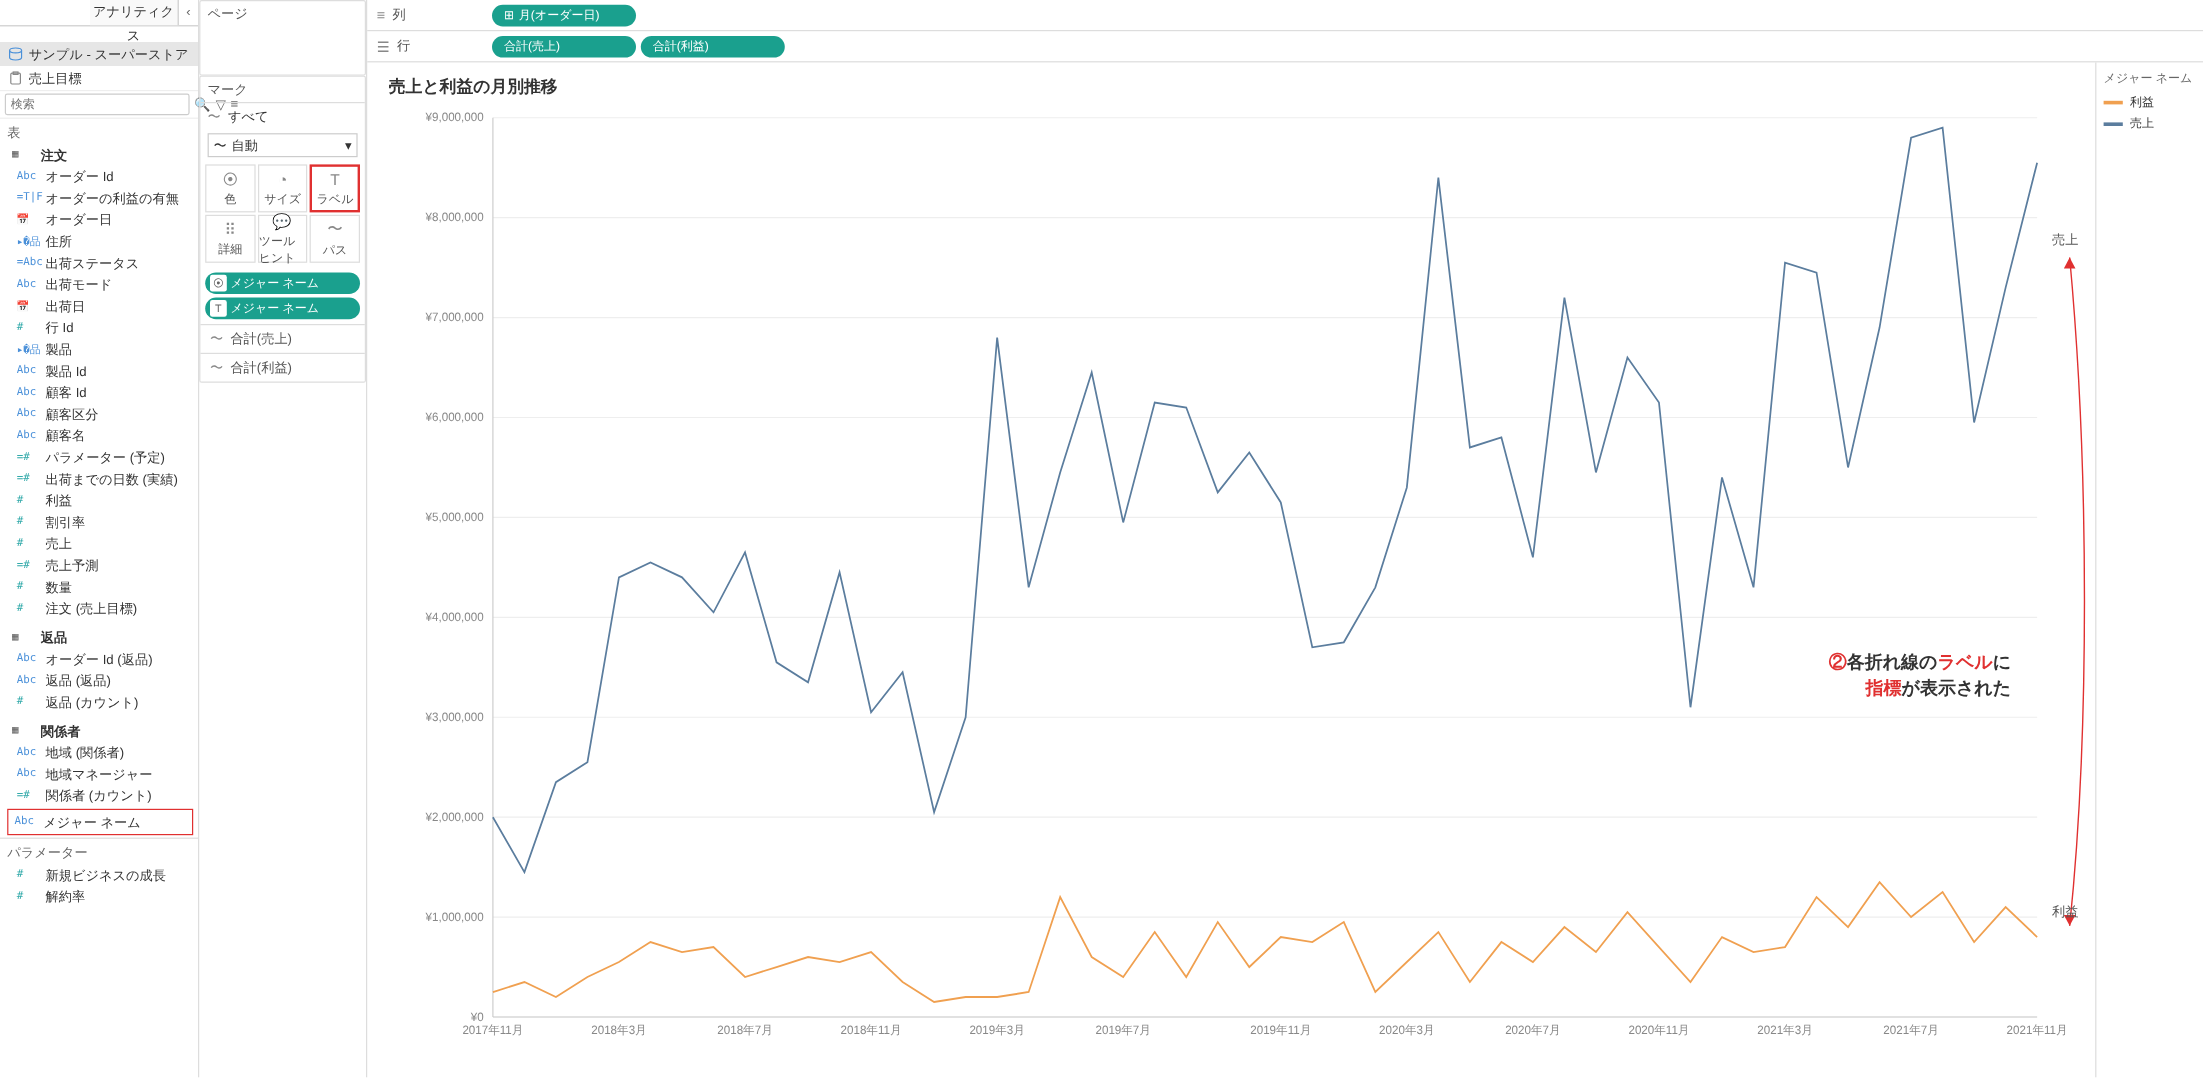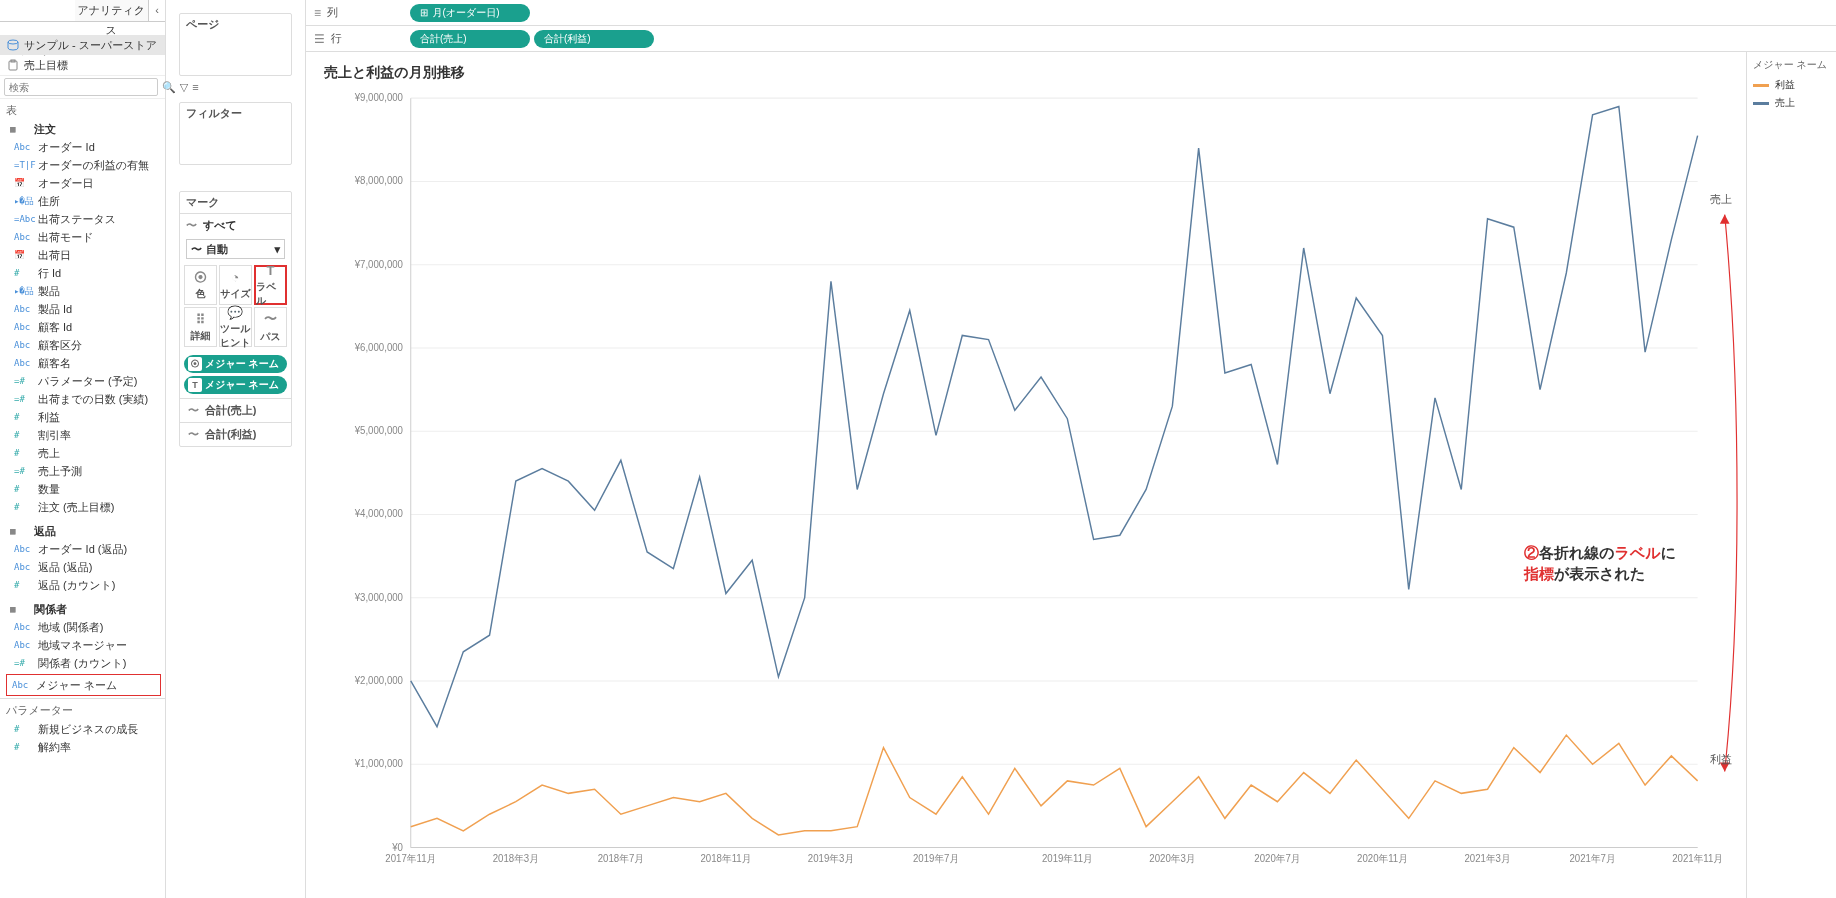--- a/index.html
+++ b/index.html
@@ -28,21 +28,21 @@
 .tree-item .fico.num { color:#3aa; }
 .tree-item .fico.date { color:#4a90d9; }
 .tree-item .fico.bool { color:#4a90d9; }
 .tree-item .fico.geo { color:#4a90d9; }
 .tree-item .fico.set { color:#666; }
 .measure-name-box { border:1.5px solid #e03030; padding:1px; margin:2px 4px 2px 6px;}
 .param-header { border-top:1px solid #ddd; padding:4px 6px 2px; color:#666; font-size:11px; }
 
 
 .mid-pane { width: 140px; border-right:1px solid #ddd; display:flex; flex-direction:column; }
-.card { border:1px solid #ddd; margin:13px; border-radius:2px;font-weight:bold; }
+.card { border:1px solid #ddd; margin:0; border-radius:2px; }
 .card-title { padding:3px 6px; font-size:11px; color:#555;}
 .card-body { min-height:40px; padding:4px; }
 .marks-sub { border-top:1px solid #ddd; }
 .marks-type-row { display:flex; align-items:center; padding:4px 6px; gap:6px; }
 .marks-type-row .line-ico { color:#888;}
 .marks-dd { display:flex; align-items:center; border:1px solid #ccc; margin:2px 6px; height:20px; padding:0 4px; justify-content:space-between;}
 .marks-grid { display:grid; grid-template-columns:1fr 1fr 1fr; gap:2px; padding:4px;}
 .marks-cell { border:1px solid #ddd; height:40px; display:flex; flex-direction:column; align-items:center; justify-content:center; font-size:10px; gap:2px; color:#555; cursor:pointer; background:#fff;}
 .marks-cell.hl { border:2px solid #e03030; }
 .marks-cell .mico { font-size:13px; color:#888;}
@@ -253,24 +253,20 @@
       <div class="tree-item">
           <span class="fico num">#</span>
           <span>解約率</span>
         </div>
     </div>
   </div>
 
   <div class="mid-pane">
     <div class="card">
       <div class="card-title">ページ</div>
-      <div class="card-body"></div>
-    </div>
-    <div class="card">
-      <div class="card-title">フィルター</div>
       <div class="card-body"></div>
     </div>
     <div class="card">
       <div class="card-title">マーク</div>
       <div class="marks-sub">
         <div class="marks-type-row">
           <span class="line-ico">〜</span>
           <span>すべて</span>
         </div>
         <div class="marks-dd">
@@ -401,21 +397,21 @@
               <polygon points="-30,185 -36,193 -26,192" fill="#e03030"></polygon>
               <path d="M 1458 125 C 1475 300, 1475 520, 1458 675" stroke="#e03030" stroke-width="1.2" fill="none"></path>
               <polygon points="1458,125 1453,134 1463,134" fill="#e03030"></polygon>
               <polygon points="1458,675 1453,666 1463,666" fill="#e03030"></polygon>
             </svg>
         </div>
         <span class="end-label" style="right:14px; top:140px;">売上</span>
         <span class="end-label" style="right:14px; top:700px;">利益</span>
 
 
-        <div class="anno" style="right:70px; top:490px; text-align:left;">
+        <div class="anno" style="right:70px; top:490px; text-align:right;">
           <span class="num-circ">②</span><span>各折れ線の</span><span class="red">ラベル</span><span>に</span><br>
           <span class="red">指標</span><span>が表示された</span>
         </div>
       </div>
       <div class="legend-pane">
         <div class="legend-title">メジャー ネーム</div>
         <div class="legend-item">
             <span class="legend-sw" style="background:#f0a050;"></span>
             <span>利益</span>
           </div>

